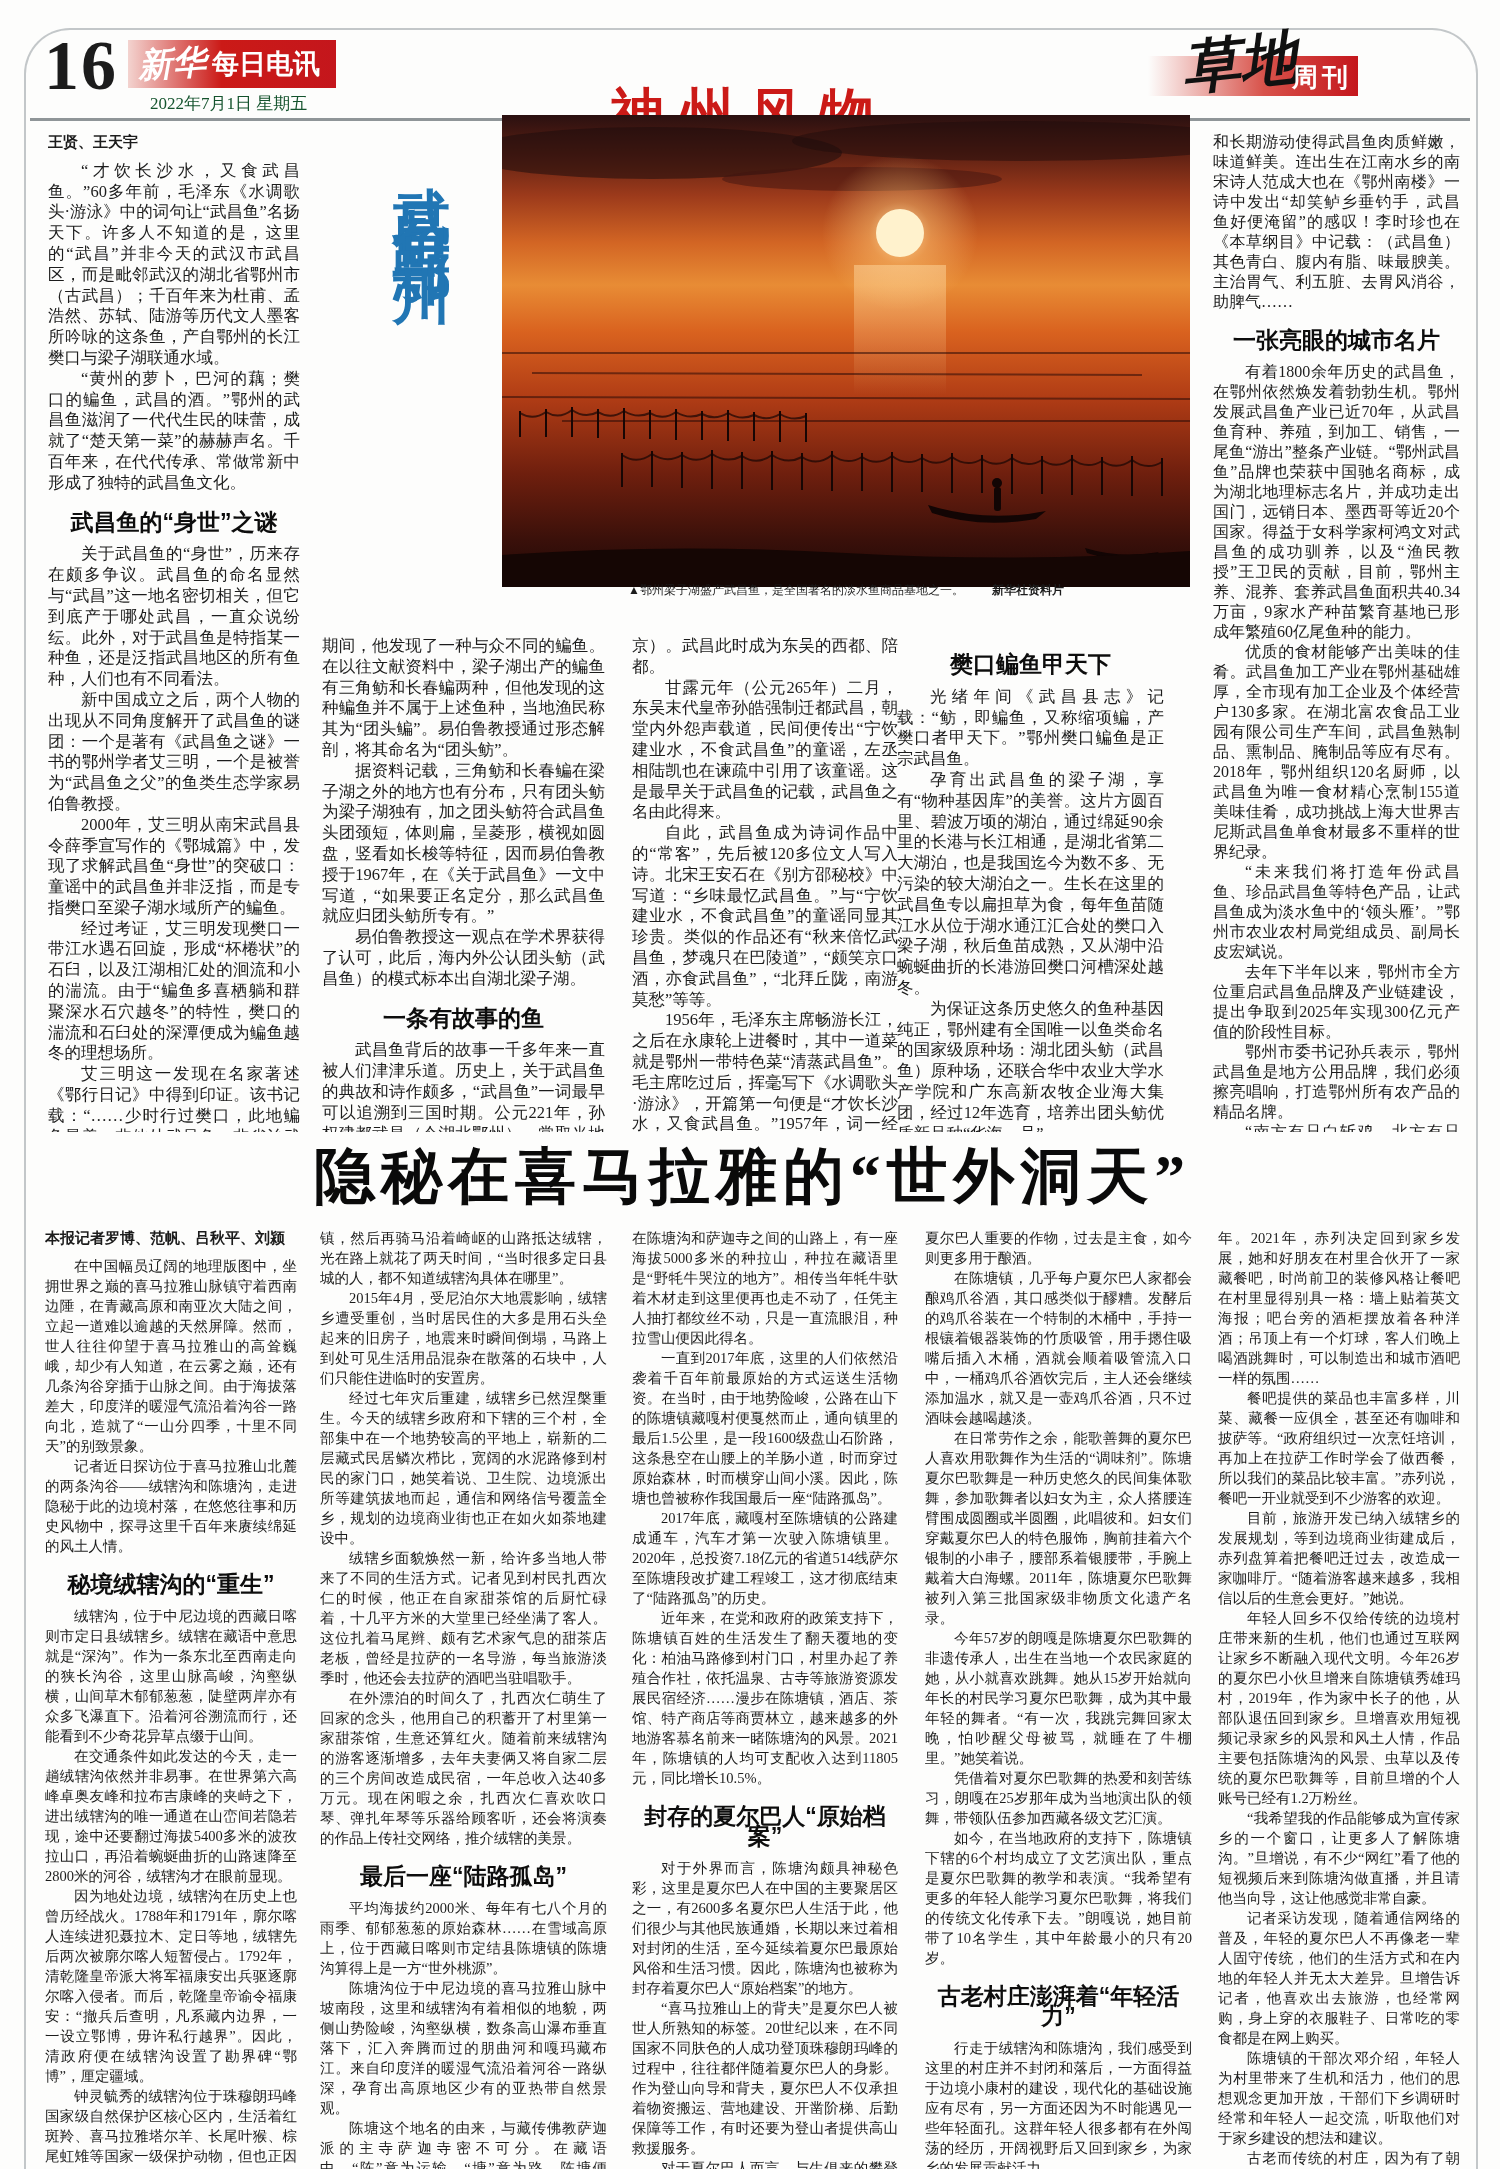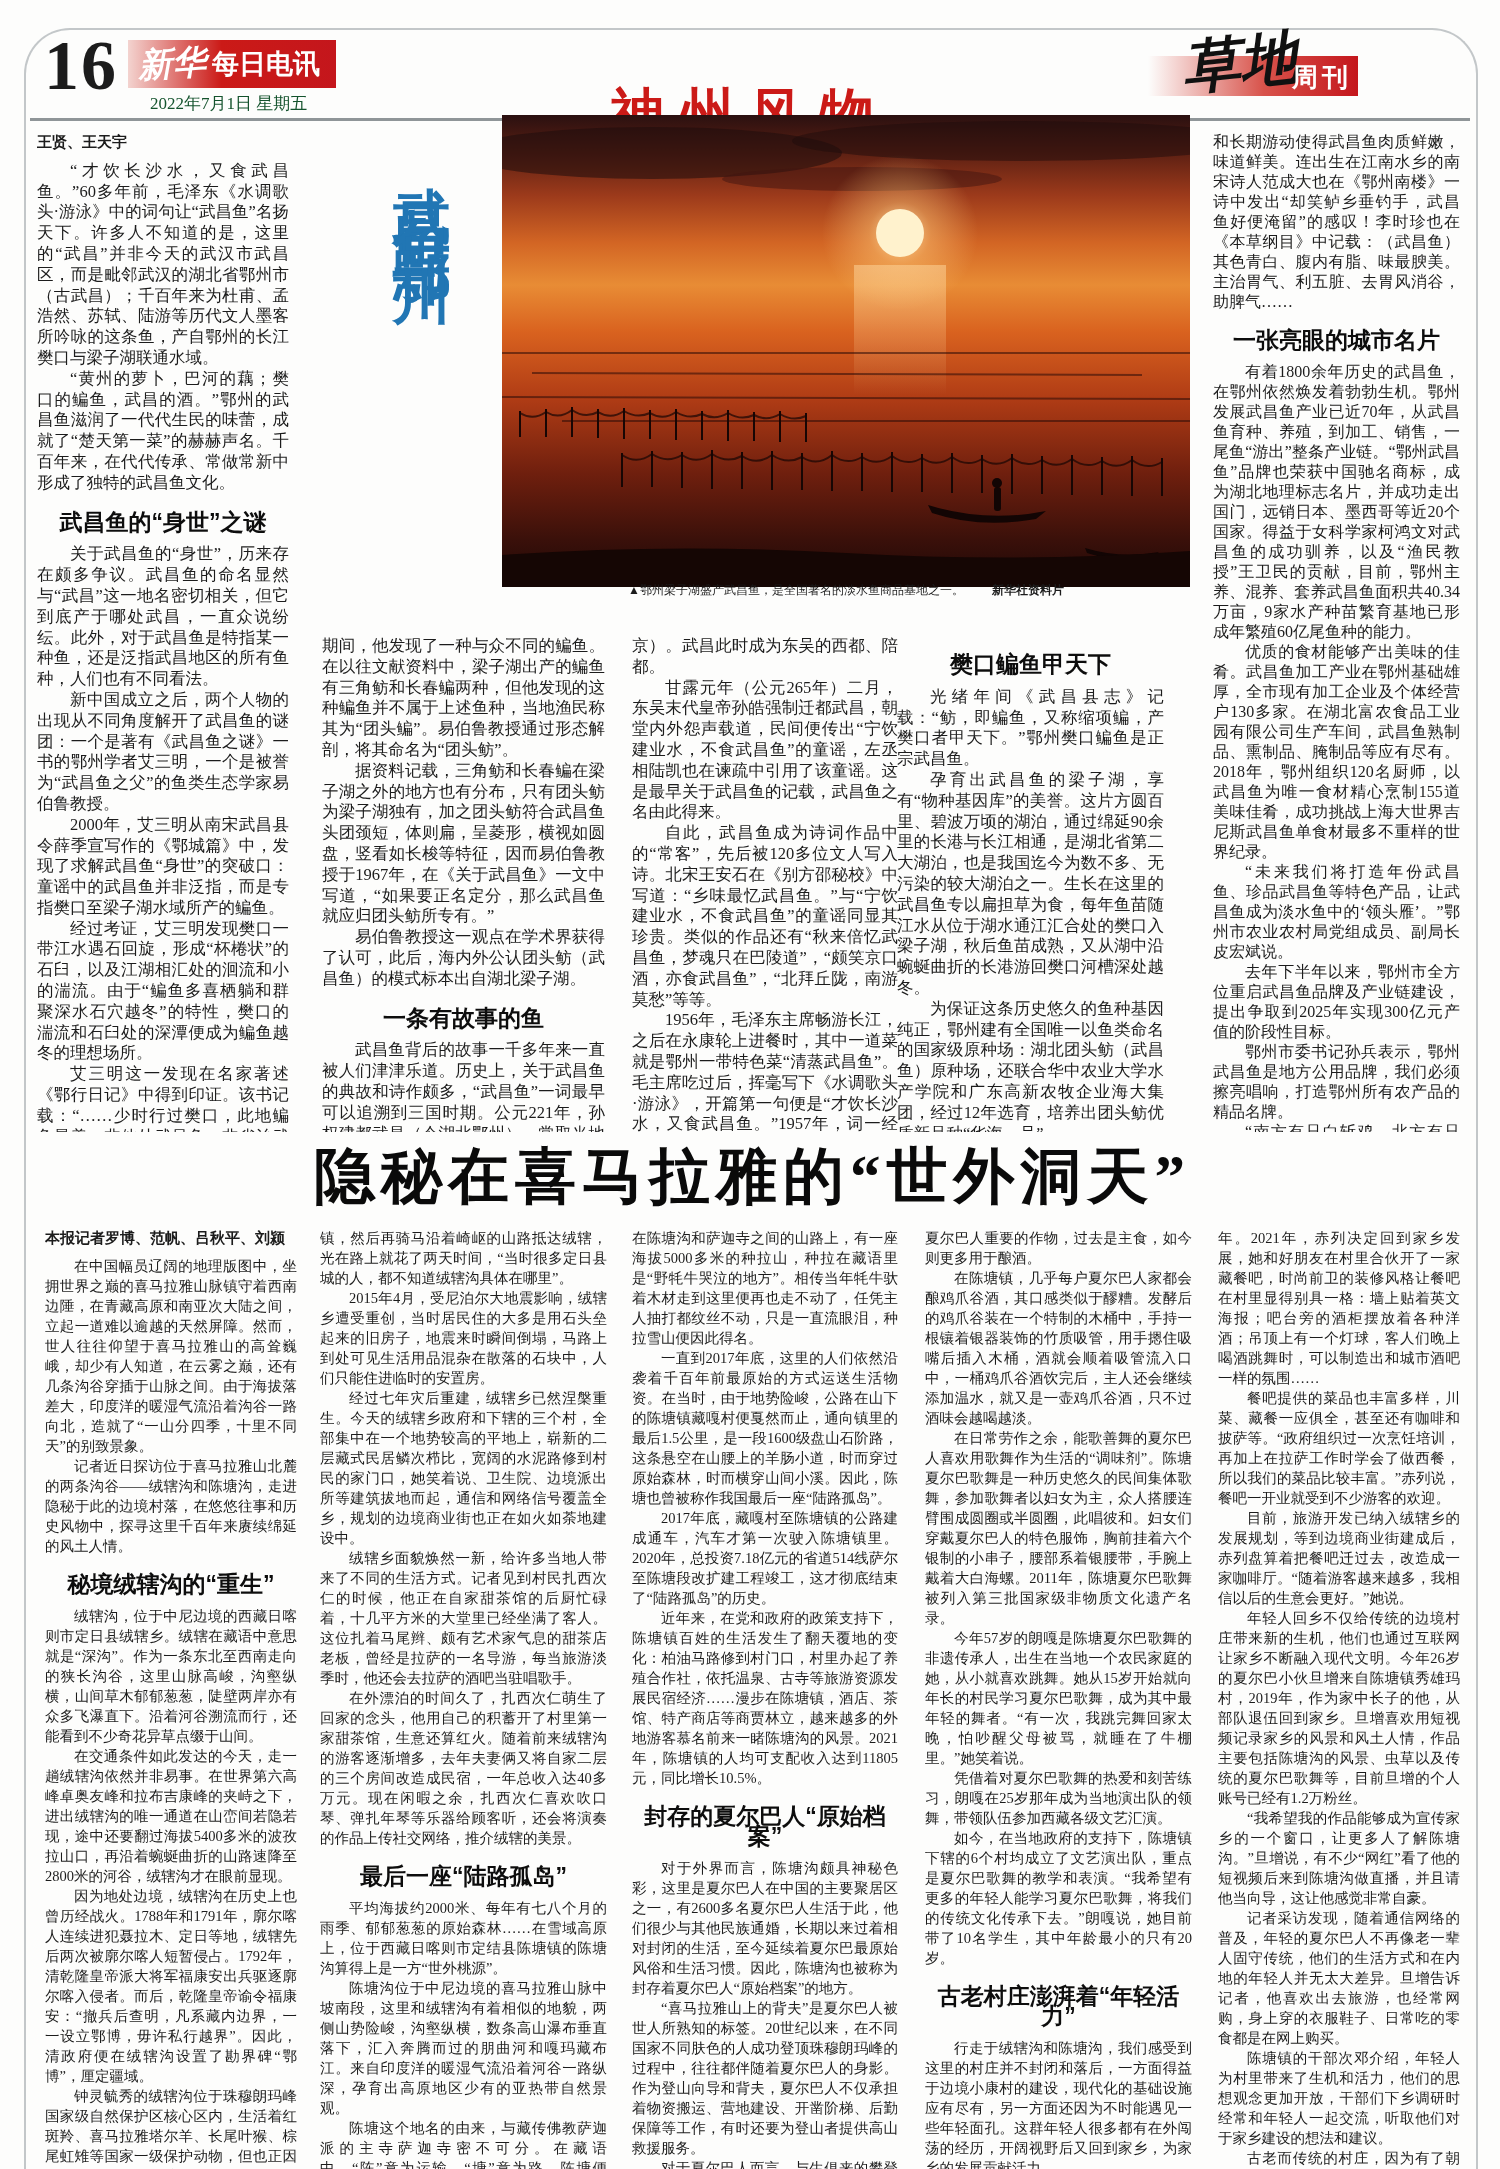--- a/index.html
+++ b/index.html
@@ -151,21 +151,21 @@
     </g>
     <path d="M0,440 Q170,428 344,438 Q520,448 688,436 L688,472 L0,472 Z" fill="#150604"></path>
   </svg>
 </div>
 
 <div class="abs caption">
   <span>▲鄂州梁子湖盛产武昌鱼，是全国著名的淡水鱼商品基地之一。</span>
   <span class="credit">新华社资料片</span>
 </div>
 
-<div class="col a1 abs" style="left:37px;top:132px;width:252px;height:1000px;">
+<div class="col a1 abs" style="left:48px;top:132px;width:252px;height:1000px;">
     <p class="b-by">王贤、王天宇</p>
     <p class="b-p">“才饮长沙水，又食武昌鱼。”60多年前，毛泽东《水调歌头·游泳》中的词句让“武昌鱼”名扬天下。许多人不知道的是，这里的“武昌”并非今天的武汉市武昌区，而是毗邻武汉的湖北省鄂州市（古武昌）；千百年来为杜甫、孟浩然、苏轼、陆游等历代文人墨客所吟咏的这条鱼，产自鄂州的长江樊口与梁子湖联通水域。</p>
     <p class="b-p">“黄州的萝卜，巴河的藕；樊口的鳊鱼，武昌的酒。”鄂州的武昌鱼滋润了一代代生民的味蕾，成就了“楚天第一菜”的赫赫声名。千百年来，在代代传承、常做常新中形成了独特的武昌鱼文化。</p>
     <div class="b-h">武昌鱼的“身世”之谜</div>
     <p class="b-p">关于武昌鱼的“身世”，历来存在颇多争议。武昌鱼的命名显然与“武昌”这一地名密切相关，但它到底产于哪处武昌，一直众说纷纭。此外，对于武昌鱼是特指某一种鱼，还是泛指武昌地区的所有鱼种，人们也有不同看法。</p>
     <p class="b-p">新中国成立之后，两个人物的出现从不同角度解开了武昌鱼的谜团：一个是著有《武昌鱼之谜》一书的鄂州学者艾三明，一个是被誉为“武昌鱼之父”的鱼类生态学家易伯鲁教授。</p>
     <p class="b-p">2000年，艾三明从南宋武昌县令薛季宣写作的《鄂城篇》中，发现了求解武昌鱼“身世”的突破口：童谣中的武昌鱼并非泛指，而是专指樊口至梁子湖水域所产的鳊鱼。</p>
     <p class="b-p">经过考证，艾三明发现樊口一带江水遇石回旋，形成“杯棬状”的石臼，以及江湖相汇处的洄流和小的湍流。由于“鳊鱼多喜栖躺和群聚深水石穴越冬”的特性，樊口的湍流和石臼处的深潭便成为鳊鱼越冬的理想场所。</p>
     <p class="b-p">艾三明这一发现在名家著述《鄂行日记》中得到印证。该书记载：“……少时行过樊口，此地鳊鱼最美，非他处武昌鱼，非省治武昌也。”</p>
   </div>

